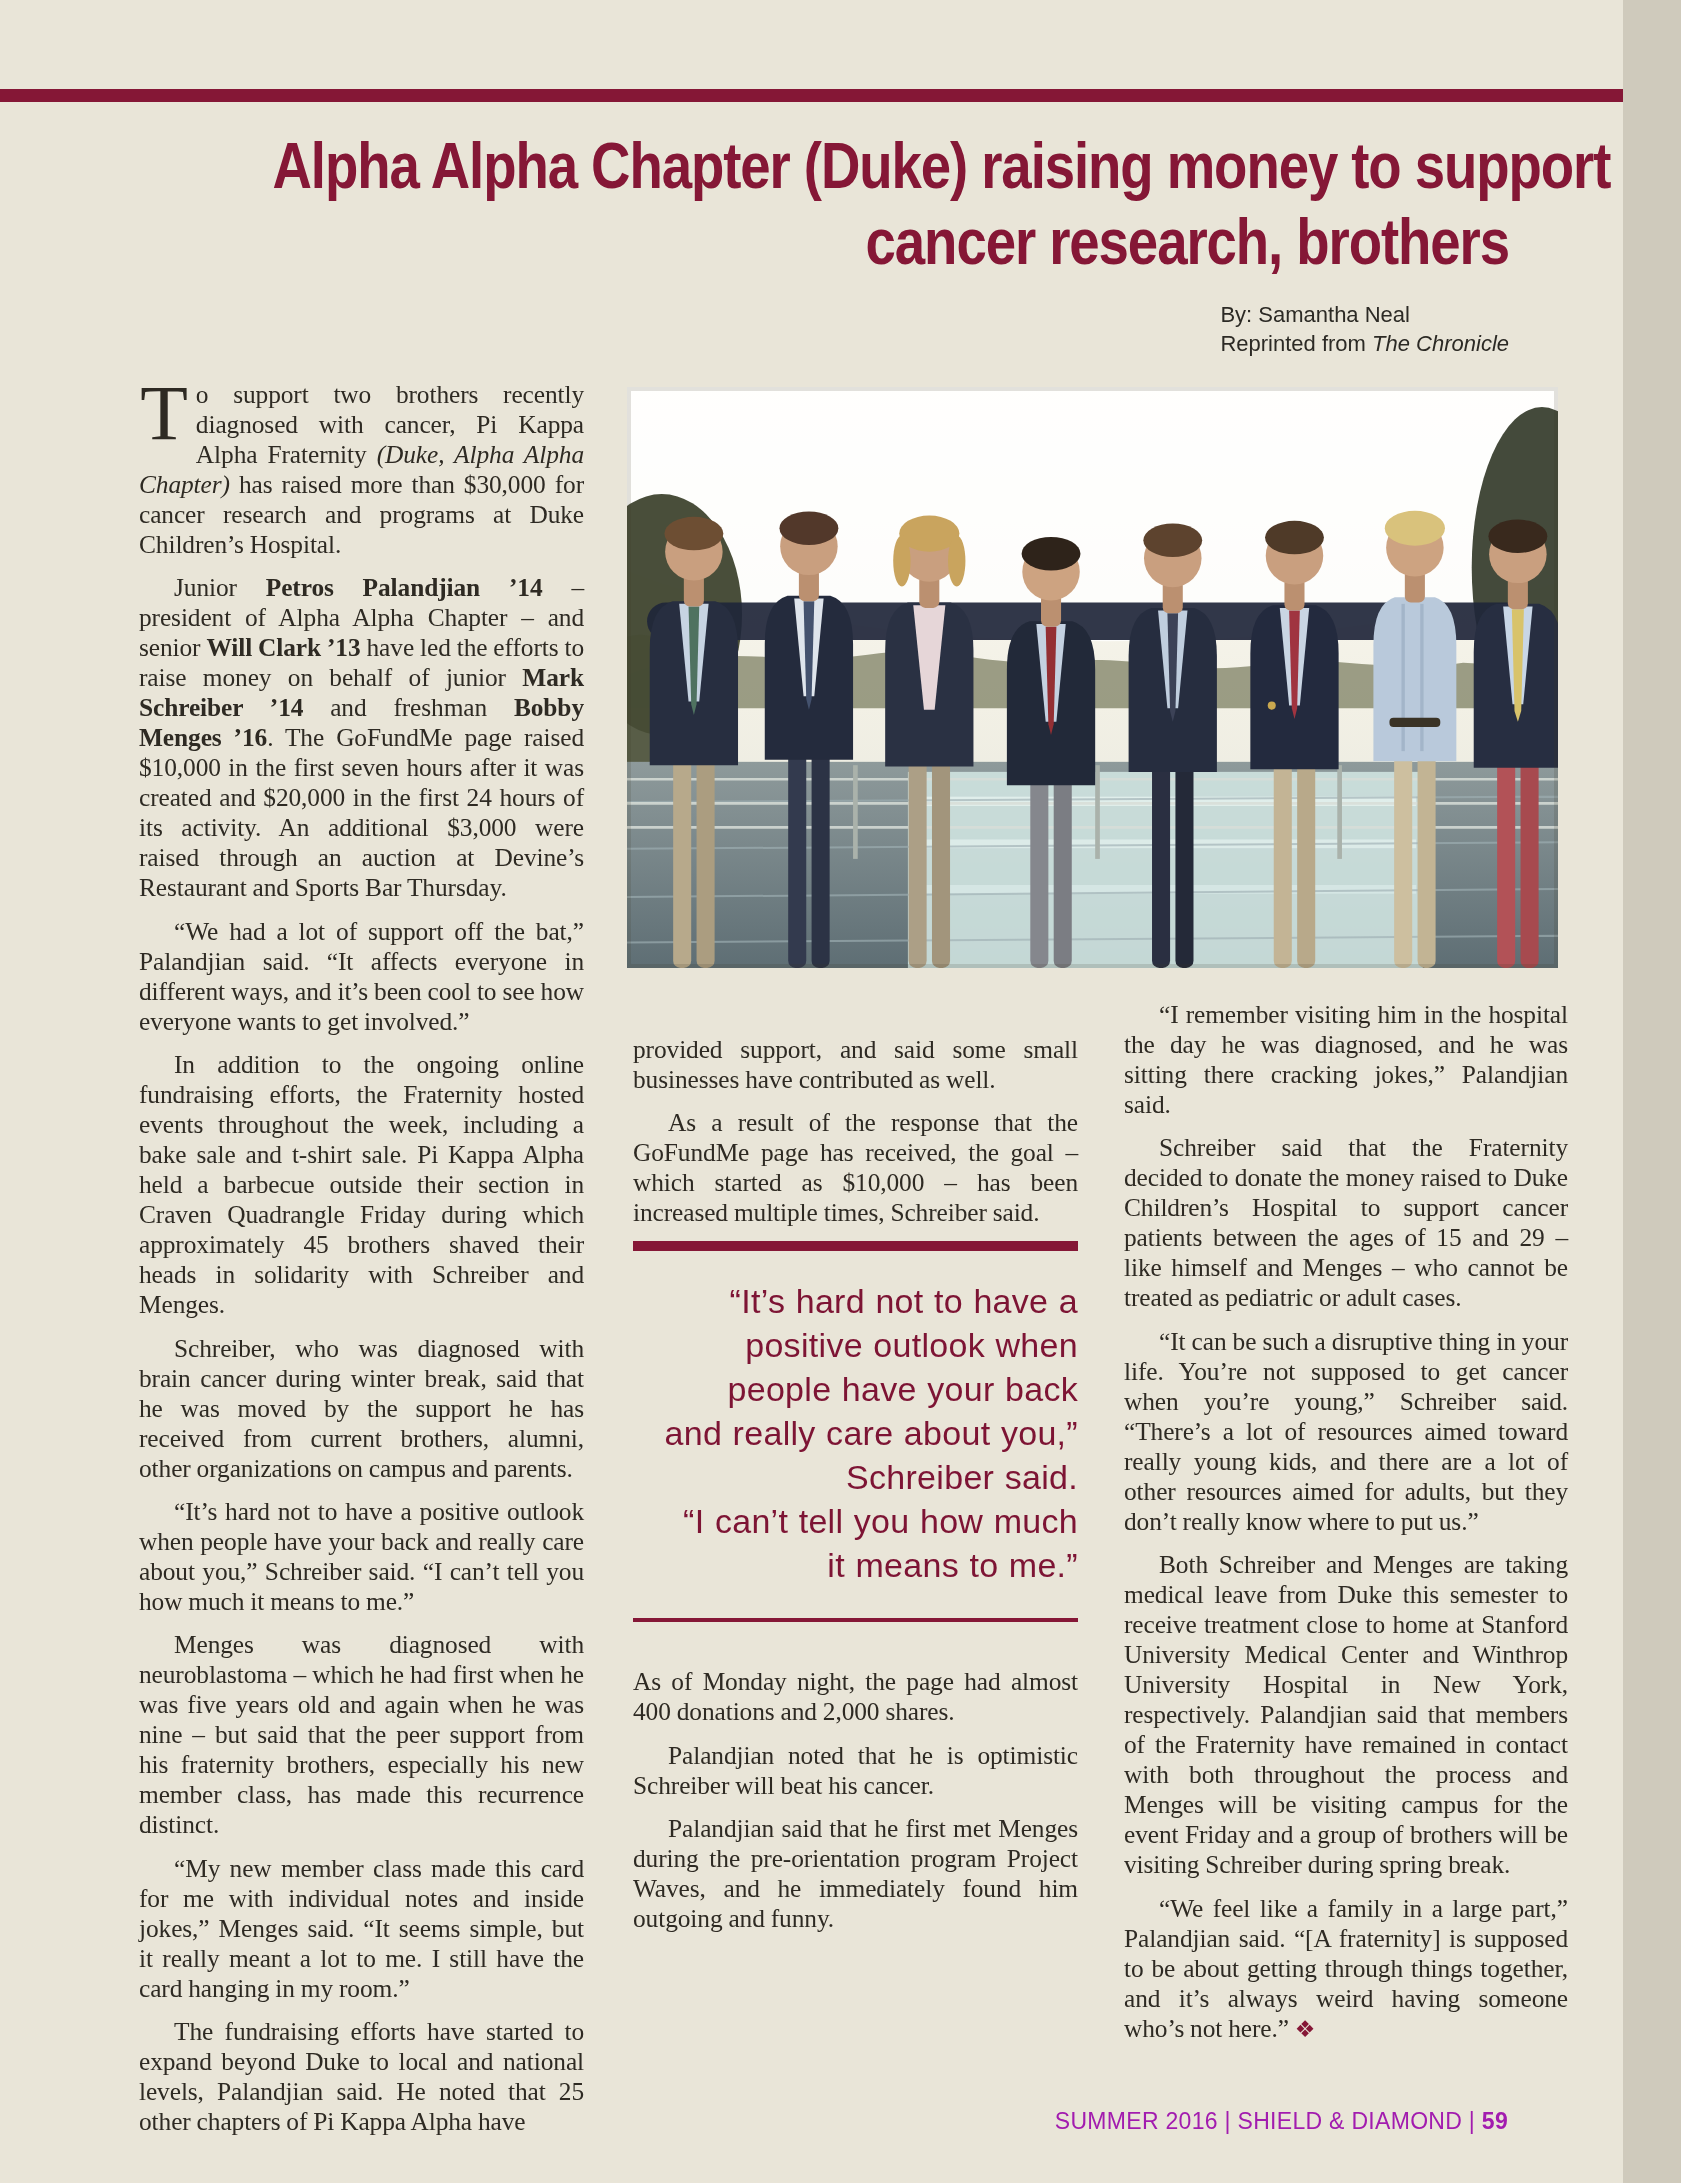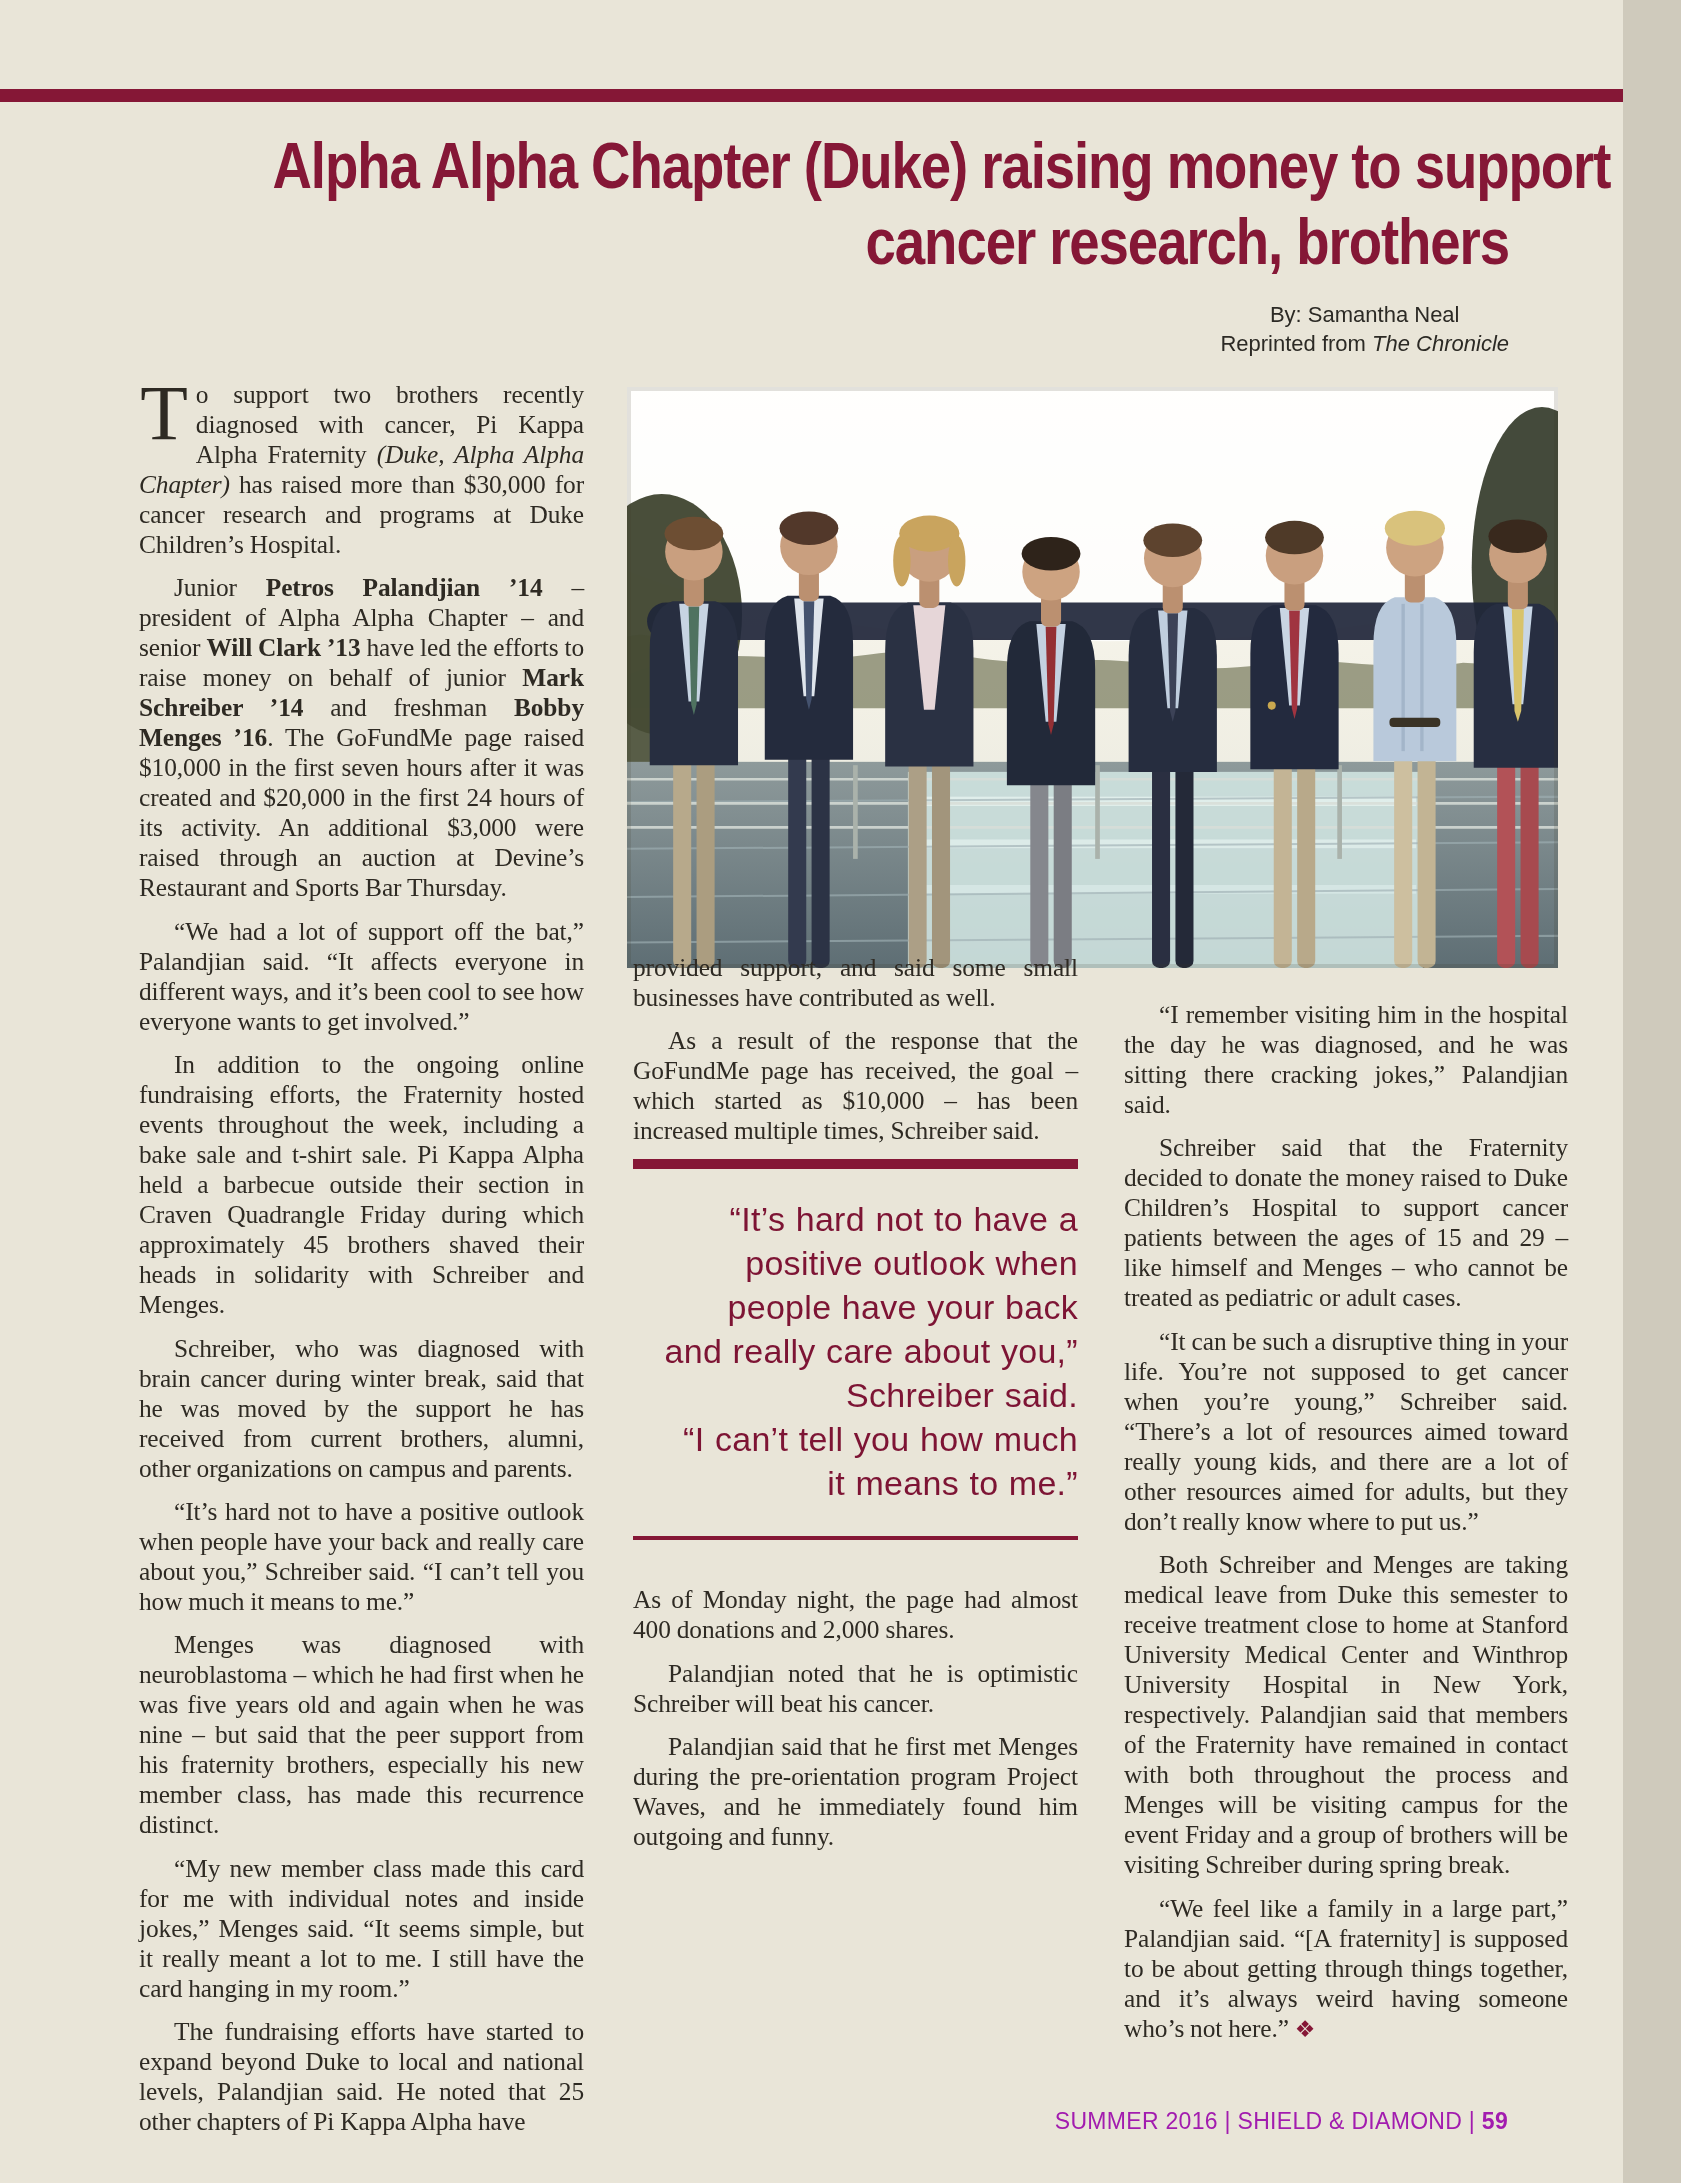--- a/index.html
+++ b/index.html
@@ -16,32 +16,32 @@
     overflow:hidden;font-family:var(--serif);color:var(--ink);
   }
   .topbar{position:absolute;left:0;top:89px;width:1682px;height:13.4px;background:var(--accent);}
   .title{
     position:absolute;right:114px;top:128px;width:1472px;text-align:right;
     color:var(--accent);font-family:var(--sans);font-weight:bold;
     font-size:65px;line-height:76px;
   }
   .title .title-line{display:block;transform:scaleX(.84);transform-origin:100% 50%;letter-spacing:-1.3px;white-space:nowrap;}
   .byline{
-    position:absolute;right:114px;top:300px;text-align:center;
+    position:absolute;right:114px;top:300px;text-align:left;
     font-family:var(--sans);font-size:22px;line-height:29px;color:#2c2a25;
   }
   .byline .it{font-style:italic;}
   .photo{position:absolute;left:627px;top:387px;width:931px;height:581px;}
   .photo svg{display:block;width:100%;height:100%;}
   .col{
     position:absolute;width:445px;font-size:25.4px;line-height:30px;
     text-align:justify;letter-spacing:-0.1px;word-spacing:-0.3px;
   }
   .col1{left:139px;top:379px;}
-  .col2{left:633px;top:952px;}
+  .col2{left:633px;top:1034px;}
   .col3{left:1124px;top:999px;width:444px;}
   .para{margin:0 0 13.4px 0;text-indent:35px;}
   .col .lead{text-indent:0;}
   .cont-start .para:first-child{text-indent:0;}
   .seg-b{font-weight:bold;}
   .seg-i{font-style:italic;}
   .seg-m{color:var(--accent);font-family:var(--sans);font-size:23px;}
   .dropcap{
     float:left;font-size:78px;line-height:59px;padding:4px 8px 0 1.3px;
     font-family:var(--serif);color:var(--ink);

